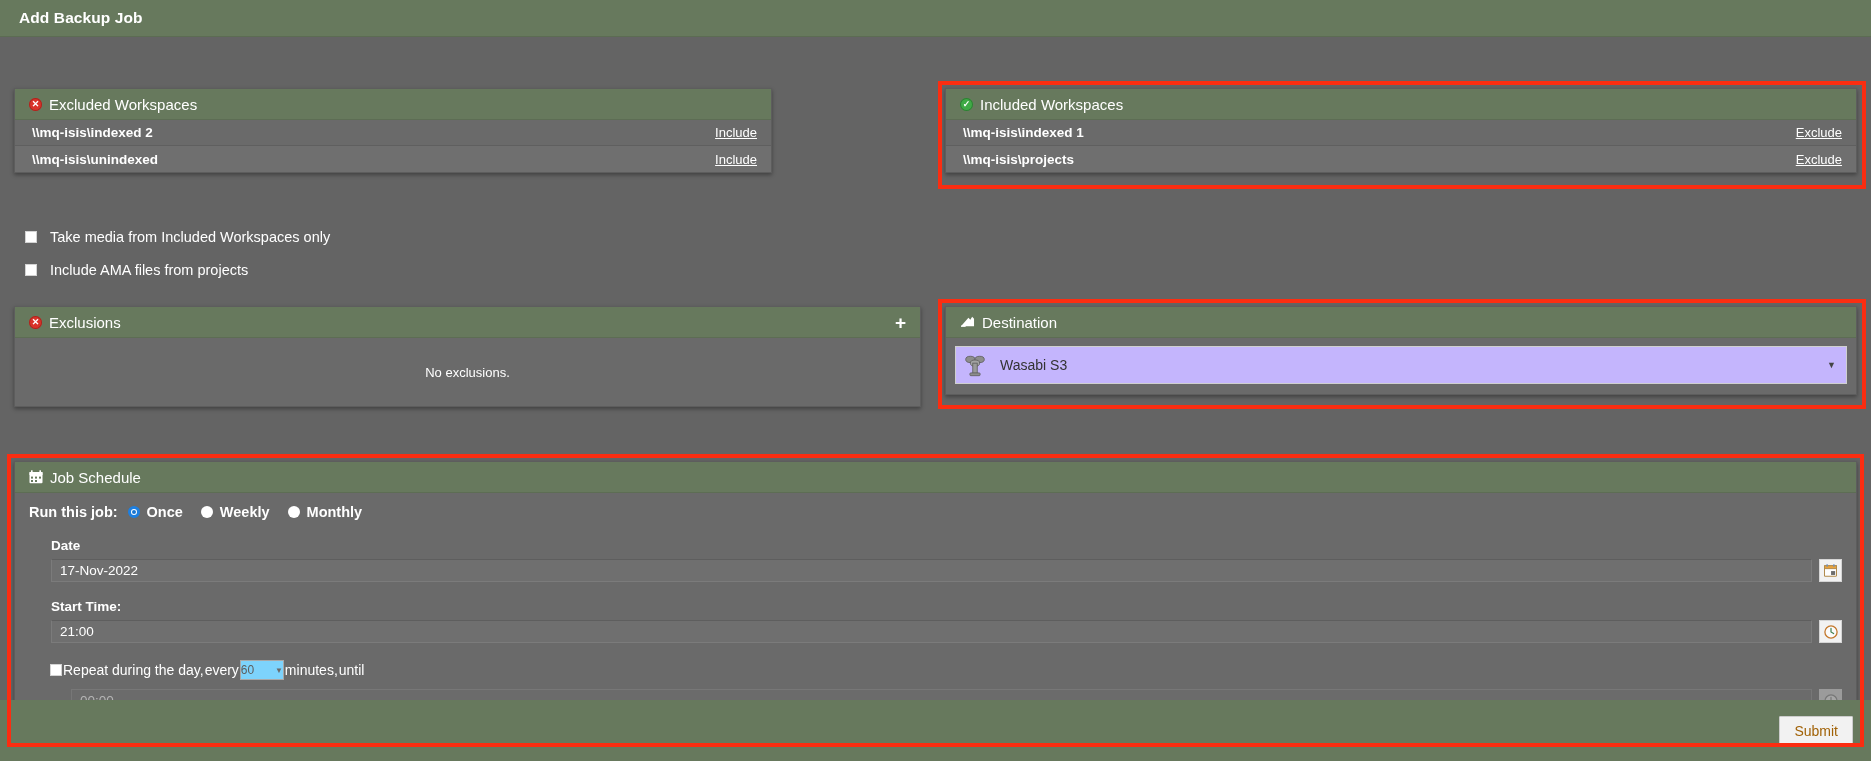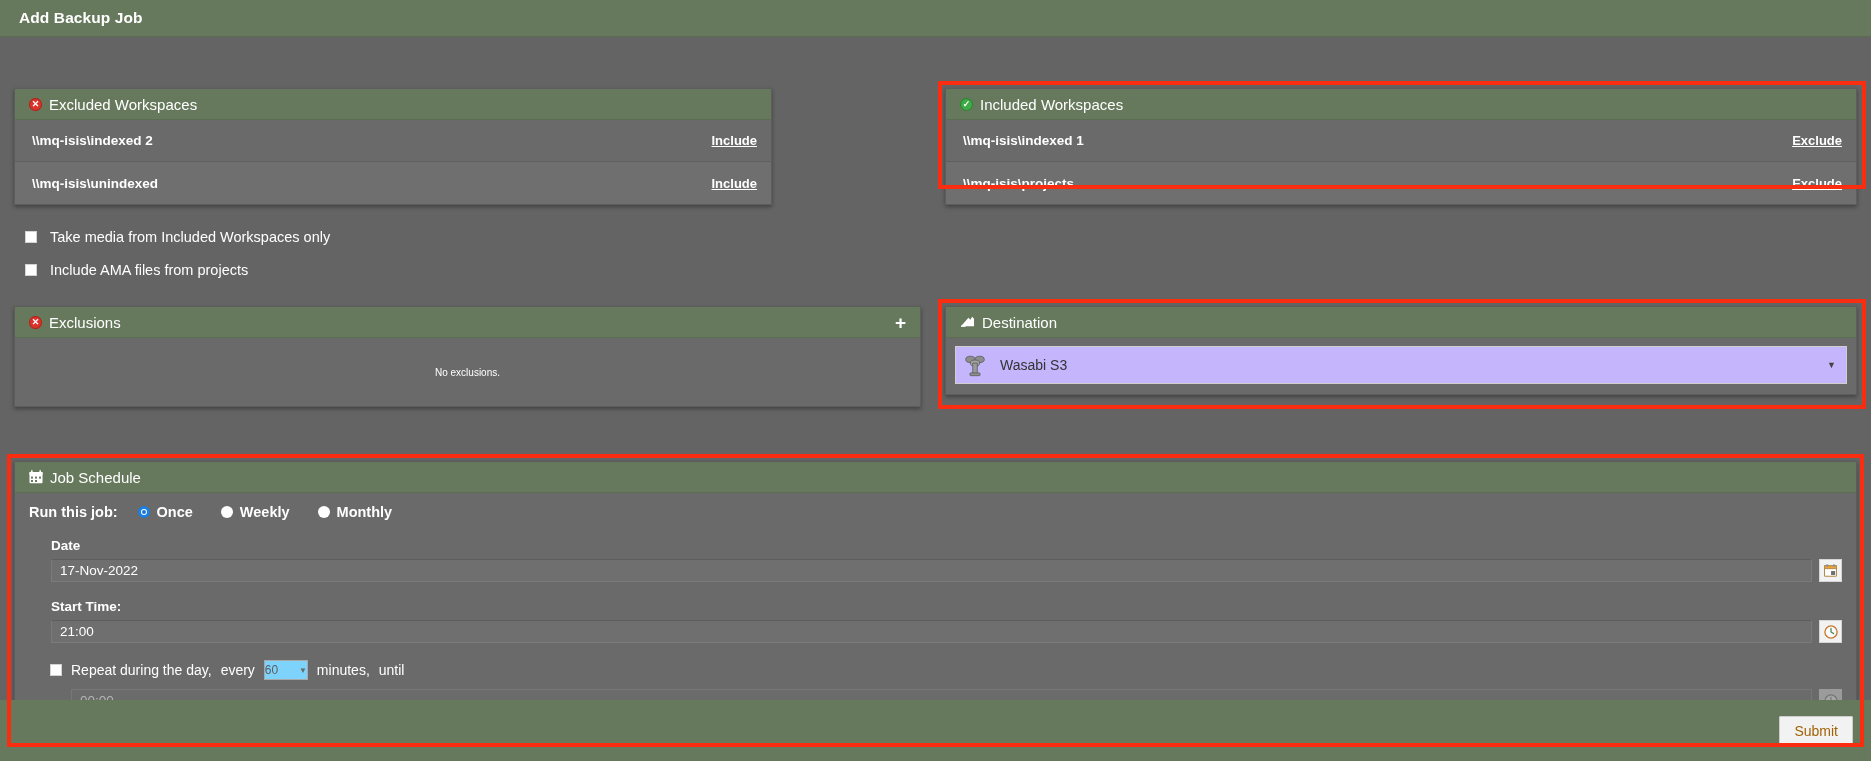--- a/index.html
+++ b/index.html
@@ -82,35 +82,35 @@
     line-height: 1;
     color: #fff;
     flex: 0 0 auto;
     font-weight: bold;
   }
   .dot-red { background: #d9332a; box-shadow: inset 0 0 0 1px #a8261f; }
   .dot-green { background: #3faa46; box-shadow: inset 0 0 0 1px #2e7d33; }
 
   
   .ws-row {
-    height: 42px;
+    height: 26px;
     display: flex;
     align-items: center;
     justify-content: space-between;
     padding: 0 14px 0 17px;
     font-size: 13.5px;
     font-weight: bold;
     color: #ffffff;
     border-bottom: 1px solid #5f5f5f;
   }
   .ws-row.alt { background: #6f6f6f; }
   .ws-row:last-child { border-bottom: none; }
   .ws-link {
     font-size: 13px;
-    font-weight: bold;
+    font-weight: normal;
     color: #ffffff;
     text-decoration: underline;
     cursor: pointer;
   }
 
   
   .hl {
     position: absolute;
     border: 4px solid #fb2d11;
     pointer-events: none;
@@ -154,21 +154,21 @@
     background: #1976d2;
     margin: 1px;
   }
 
   
   .excl-body {
     height: 68px;
     display: flex;
     align-items: center;
     justify-content: center;
-    font-size: 10px;
+    font-size: 13px;
     color: #ffffff;
   }
 
   
   .dest-body { padding: 8px 9px 10px 9px; }
   .dest-select {
     background: #c4b5fd;
     border: 1px solid #cfcfcf;
     height: 38px;
     display: flex;
@@ -190,21 +190,21 @@
     font-size: 9px;
     color: #444;
     line-height: 1;
   }
 
   
   .sched-body { padding: 11px 14px 14px 14px; }
   .sched-row1 {
     display: flex;
     align-items: center;
-    gap: 20px;
+    gap: 10px;
     font-size: 14.5px;
     font-weight: bold;
     margin-bottom: 18px;
   }
   .sched-row1 .radgrp { display: flex; align-items: center; gap: 7px; }
   .sched-row1 .radgrp + .radgrp { margin-left: 8px; }
 
   .field-block { padding-left: 22px; }
   .field-label {
     font-size: 13.5px;
@@ -240,21 +240,21 @@
     align-items: center;
     justify-content: center;
     cursor: pointer;
     flex: 0 0 auto;
   }
   .icon-btn.dim { background: #9b9b9b; border-color: #9b9b9b; }
 
   .repeat-row {
     display: flex;
     align-items: center;
-    gap: 9px;
+    gap: 1px;
     font-size: 14px;
     margin-bottom: 9px;
     padding-left: 21px;
   }
   .mini-select {
     width: 44px;
     height: 20px;
     background: #7dd3fc;
     border: 1px solid #a8a8a8;
     color: #5d5d5d;

